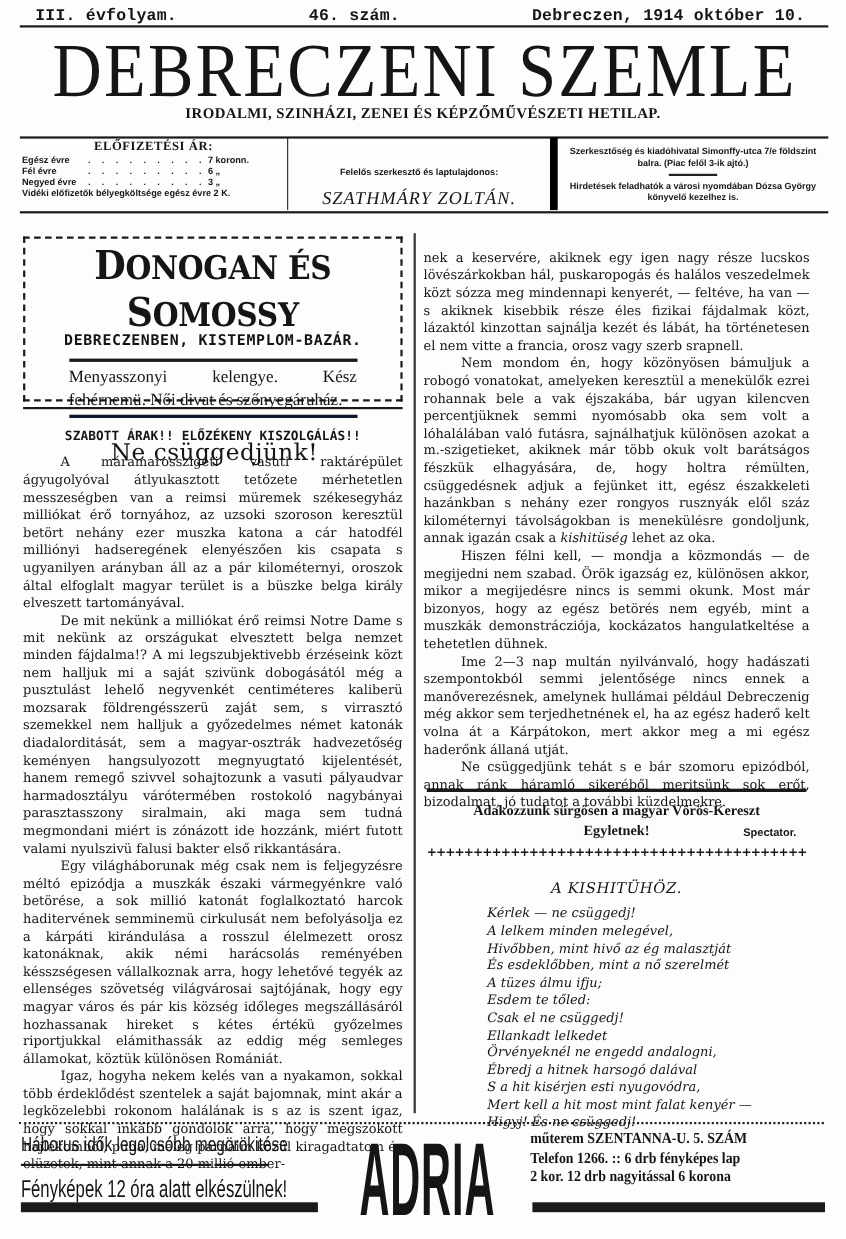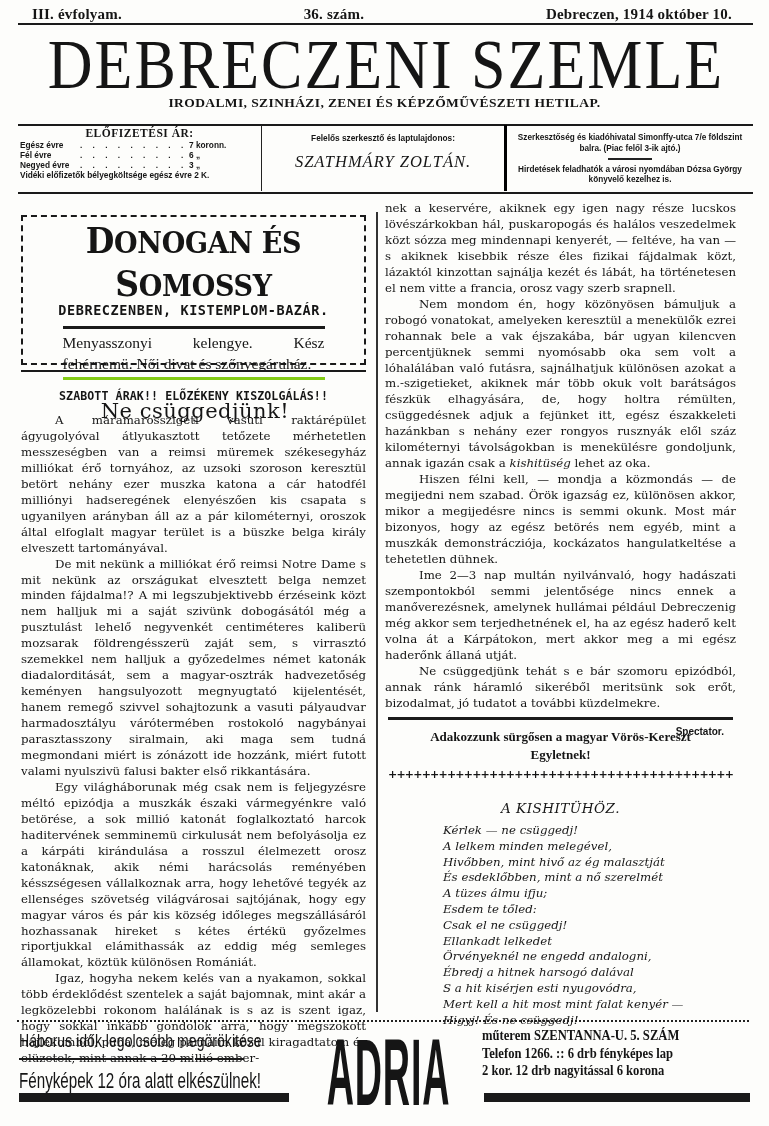--- a/index.html
+++ b/index.html
@@ -6,21 +6,21 @@
   body {
     width: 769px; height: 1126px; background: #fdfdfb; color: #151515;
     font-family: "DejaVu Serif", "Liberation Serif", serif;
     position: relative; overflow: hidden;
   }
   .abs { position: absolute; }
   
   .dateline {
     left: 32px; top: 4px; width: 700px; height: 20px;
     display: flex; justify-content: space-between; align-items: center;
-    font-family: Liberation Serif, serif; font-weight: bold; font-size: 15px;
+    font-family: Liberation Mono, monospace; font-weight: bold; font-size: 15px;
     letter-spacing: 0.2px;
     text-align: center;
   }
   .rule { background: #1a1a1a; }
   .masthead {
     left: 20px; top: 30px; width: 732px; height: 62px;
     text-align: center; font-family: "Liberation Serif", serif;
     font-size: 62px; line-height: 62px; letter-spacing: 2px;
     transform: scaleX(1.0) scaleY(1.12); transform-origin: top center;
     white-space: nowrap;
@@ -32,43 +32,43 @@
   }
   
   .infobox { left: 18px; top: 125px; width: 735px; height: 66px; display: flex; }
   .infocell { height: 66px; box-sizing: border-box; }
   .info-1 { width: 243px; font-family: "Liberation Sans", sans-serif; font-size: 8.3px; font-weight: bold; padding: 3px 2px 0 2px; line-height: 10px; }
   .info-1 .head { text-align: center; font-family: "Liberation Serif", serif; font-size: 11.5px; font-weight: bold; letter-spacing: 0.5px; margin-bottom: 2px; }
   .info-row { display: flex; }
   .info-row .lbl { width: 60px; }
   .info-row .dots { flex: 1; letter-spacing: 4px; overflow: hidden; white-space: nowrap; }
   .info-row .val { width: 70px; }
-  .info-2 { width: 246px; border-left: 1px solid #222; border-right: 3px solid #000000; text-align: center; padding-top: 8px; }
+  .info-2 { width: 246px; border-left: 1px solid #222; border-right: 7px solid #000000; text-align: center; padding-top: 26px; }
   .info-2 .lbl { font-family: "Liberation Sans", sans-serif; font-size: 8.3px; font-weight: bold; }
   .info-2 .name { font-family: "Liberation Serif", serif; font-size: 16.5px; margin-top: 9px; letter-spacing: 1px; font-style: italic; }
   .info-3 { width: 246px; text-align: center; font-family: "Liberation Sans", sans-serif; font-size: 8.2px; font-weight: bold; line-height: 10.5px; padding-top: 8px; }
   .info-3 .sep { width: 44px; height: 1.5px; background: #222; margin: 4px auto 5px; }
   
   .adbox {
     left: 21px; top: 215px; width: 345px; height: 150px;
     border: 2px dashed #1a1a1a; box-sizing: border-box;
     text-align: center;
   }
   .ad-name { font-family: "DejaVu Serif", serif; font-weight: 900; font-size: 27px; margin-top: 6px; letter-spacing: -0.3px; transform: scaleY(1.1); }
   .ad-name .big { font-size: 33px; }
   .ad-sub { font-family: "DejaVu Sans Mono", monospace; font-weight: bold; font-size: 13.5px; letter-spacing: 0.6px; margin-top: 1px; }
-  .ad-mid { margin: 8px auto 0; width: 262px; border-top: 3px solid #1a1a1a; border-bottom: 3px solid #84cc16; padding: 3px 0 3px 0; text-align: justify; font-family: "Liberation Serif", serif; font-size: 15.5px; line-height: 21px; }
+  .ad-mid { margin: 8px auto 0; width: 262px; border-top: 3px solid #1a1a1a; border-bottom: 3px solid #0f172a; padding: 3px 0 3px 0; text-align: justify; font-family: "Liberation Serif", serif; font-size: 15.5px; line-height: 21px; }
   .ad-foot { font-family: "DejaVu Sans Mono", monospace; font-weight: bold; font-size: 11.6px; margin-top: 9px; letter-spacing: 0.1px; white-space: nowrap; }
   .col-rule { left: 376px; top: 212px; width: 1.5px; height: 800px; background: #333; }
   
   .art-title { left: 20px; top: 399px; width: 350px; text-align: center; font-family: "DejaVu Serif", serif; font-size: 21px; letter-spacing: 0.5px; }
   .col { font-family: "DejaVu Serif", serif; font-size: 11.8px; line-height: 15.95px; text-align: justify; }
   .col p { margin: 0; text-indent: 34px; }
   .col-left { left: 21px; top: 413px; width: 345px; }
-  .col-right { left: 385px; top: 201px; width: 351px; }
+  .col-right { left: 385px; top: 227px; width: 351px; }
   .col-right p.cont { text-indent: 0; }
   .signature { text-align: right; font-family: "Liberation Sans", sans-serif; font-weight: bold; font-size: 10px; margin-top: 12px; padding-right: 12px; }
   .right-rule { left: 388px; top: 717px; width: 345px; height: 2.5px; background: #1a1a1a; }
   .appeal { left: 388px; top: 728px; width: 345px; text-align: center; font-family: Liberation Serif, serif; font-weight: bold; font-size: 13px; line-height: 18px; }
   .crosses { left: 388px; top: 768px; width: 345px; text-align: center; font-size: 11px; letter-spacing: -0.8px; font-weight: bold; white-space: nowrap; overflow: hidden; }
   .poem-title { left: 388px; top: 800px; width: 345px; text-align: center; font-family: "DejaVu Serif", serif; font-style: italic; font-size: 13.5px; letter-spacing: 0.5px; }
   .poem { left: 443px; top: 823px; width: 300px; font-family: "DejaVu Serif", serif; font-style: italic; font-size: 11.8px; line-height: 15.8px; }
   .poem div { white-space: nowrap; }
   
   .bottom-rule-l { left: 17px; top: 1020px; width: 247px; height: 1px; border-top: 2px dotted #222; }
@@ -81,21 +81,21 @@
   .adria { left: 301px; top: 1025px; width: 175px; height: 94px; text-align: center; font-family: "Liberation Sans", sans-serif; font-weight: 900; font-size: 46px; line-height: 94px; letter-spacing: 1px; transform: scaleY(2.05) scaleX(0.82); transform-origin: center center; }
   .b-right { left: 482px; top: 1027px; width: 272px; font-family: Liberation Serif, serif; font-weight: bold; font-size: 14px; line-height: 17.5px; white-space: nowrap; }
   .b-right div { transform: scaleX(0.9); transform-origin: left top; }
   .b-right-bar { left: 484px; top: 1093px; width: 266px; height: 9px; background: #1a1a1a; }
 </style>
 </head>
 <body>
 
 <div class="abs dateline">
   <span>III. évfolyam.</span>
-  <span>36. szám.</span>
+  <span>46. szám.</span>
   <span>Debreczen, 1914 október 10.</span>
 </div>
 <div class="abs rule" style="left:18px;top:23px;width:735px;height:2px;"></div>
 
 <div class="abs masthead">DEBRECZENI SZEMLE</div>
 <div class="abs subtitle">IRODALMI, SZINHÁZI, ZENEI ÉS KÉPZŐMŰVÉSZETI HETILAP.</div>
 
 <div class="abs rule" style="left:18px;top:124px;width:735px;height:1.5px;"></div>
 <div class="abs infobox">
   <div class="infocell info-1">

